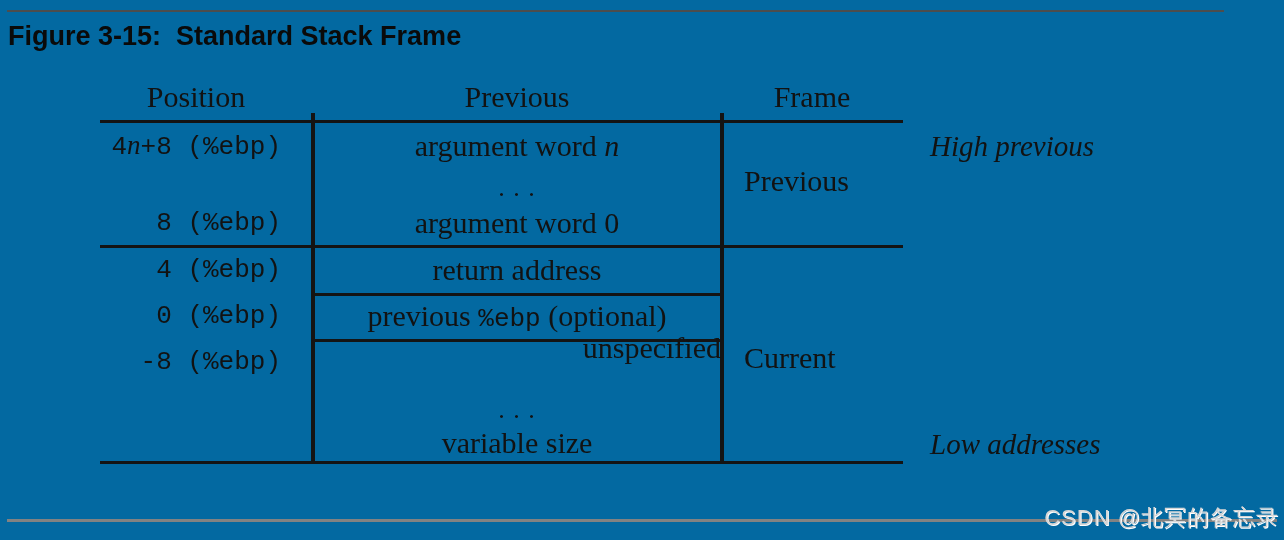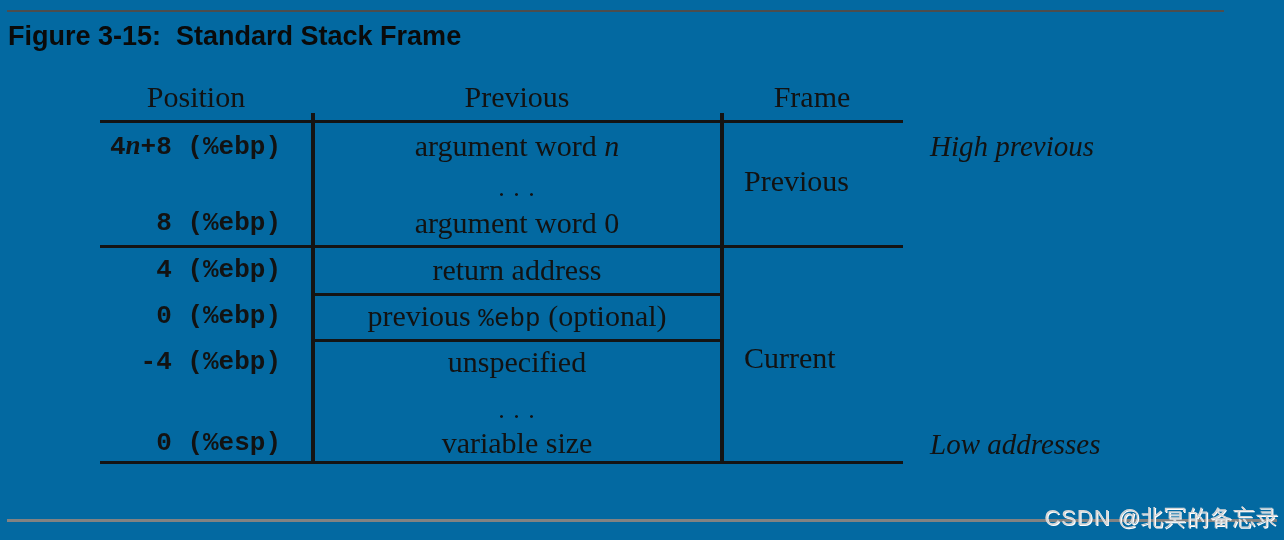--- a/index.html
+++ b/index.html
@@ -6,21 +6,21 @@
   .page{position:relative;width:1284px;height:540px;background:#0369a1;overflow:hidden;
         font-family:"Liberation Serif","DejaVu Serif",serif;color:#121212;}
   .line{position:absolute;background:#141414;}
   .rule-top{position:absolute;left:7px;top:10px;width:1217px;height:2px;background:#4d4d4d;}
   .rule-bottom{position:absolute;left:7px;top:519px;width:1270px;height:3px;background:#828282;}
   .title{position:absolute;left:8px;top:21px;font-family:"Liberation Sans","DejaVu Sans",sans-serif;
          font-weight:bold;font-size:27px;white-space:pre;color:#0a0a0a;}
   .hdr{position:absolute;font-size:30px;transform:translate(-50%,-50%);white-space:pre;}
   .pos{position:absolute;left:100px;width:181px;text-align:right;
        font-family:"Liberation Mono","DejaVu Sans Mono",monospace;font-size:26px;
-       transform:translateY(-50%);white-space:pre;font-weight:bold;}
+       transform:translateY(-50%);white-space:pre;}
   .pos .posvar{font-family:"Liberation Serif","DejaVu Serif",serif;font-style:italic;font-size:27px;}
   .cell{position:absolute;left:313px;width:408px;text-align:center;font-size:30px;
         transform:translateY(-50%);white-space:pre;}
   .cell .m{font-family:"Liberation Mono","DejaVu Sans Mono",monospace;font-size:26px;}
   .cell .it{font-style:italic;}
   .dots{font-size:26px;letter-spacing:1px;}
   .framelbl{position:absolute;left:744px;font-size:30px;transform:translateY(-50%);white-space:pre;}
   .ann{position:absolute;left:930px;font-size:29px;font-style:italic;
        transform:translateY(-50%);white-space:pre;}
   .wm{position:absolute;right:5px;top:503px;font-family:"Liberation Sans","DejaVu Sans",sans-serif;
@@ -45,29 +45,28 @@
   <div class="line" style="left:100px;top:461px;width:803px;height:3px;"></div>
   <div class="line" style="left:313px;top:293px;width:408px;height:3px;"></div>
   <div class="line" style="left:313px;top:339px;width:408px;height:3px;"></div>
   <div class="line" style="left:311px;top:113px;width:4px;height:351px;"></div>
   <div class="line" style="left:720px;top:113px;width:4px;height:351px;"></div>
 
   <div class="pos" style="top:146px;"><span>4</span><span class="posvar">n</span><span>+8 (%ebp)</span></div>
   <div class="pos" style="top:223px;">8 (%ebp)</div>
   <div class="pos" style="top:270px;">4 (%ebp)</div>
   <div class="pos" style="top:316px;">0 (%ebp)</div>
-  <div class="pos" style="top:362px;">-4 (%ebp)</div>
-  <div class="pos" style="top:443px;">0 (%esp)</div>
+  <div class="pos" style="top:362px;">-8 (%ebp)</div>
 
   <div class="cell" style="top:146px;"><span>argument word </span><span class="it">n</span></div>
   <div class="cell dots" style="top:188px;">. . .</div>
   <div class="cell" style="top:223px;">argument word 0</div>
   <div class="cell" style="top:270px;">return address</div>
   <div class="cell" style="top:316px;"><span>previous </span><span class="m">%ebp</span><span> (optional)</span></div>
-  <div class="cell" style="top:362px;">unspecified</div>
+  <div class="cell" style="top:348px;text-align:right;">unspecified</div>
   <div class="cell dots" style="top:410px;">. . .</div>
   <div class="cell" style="top:443px;">variable size</div>
 
   <div class="framelbl" style="top:181px;">Previous</div>
   <div class="framelbl" style="top:358px;">Current</div>
 
   <div class="ann" style="top:146px;">High previous</div>
   <div class="ann" style="top:444px;">Low addresses</div>
 
   <div class="wm">CSDN @北冥的备忘录</div>

